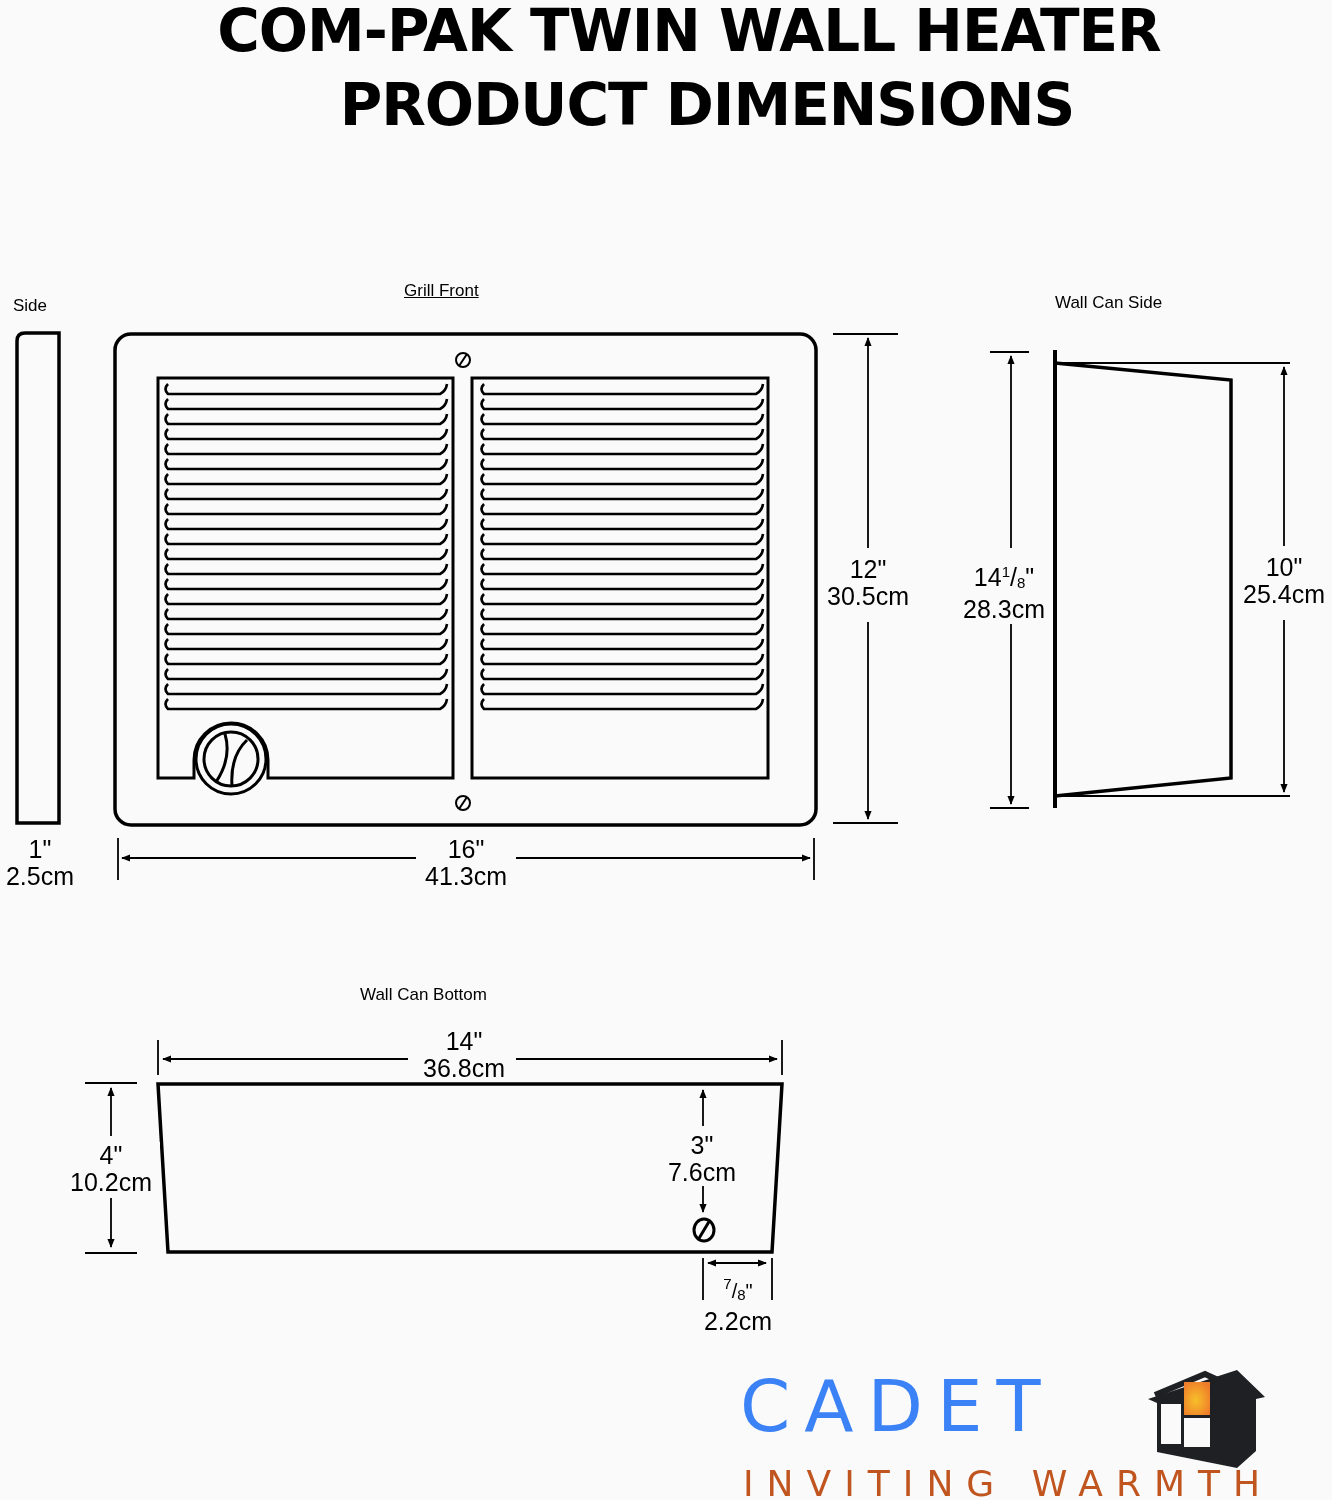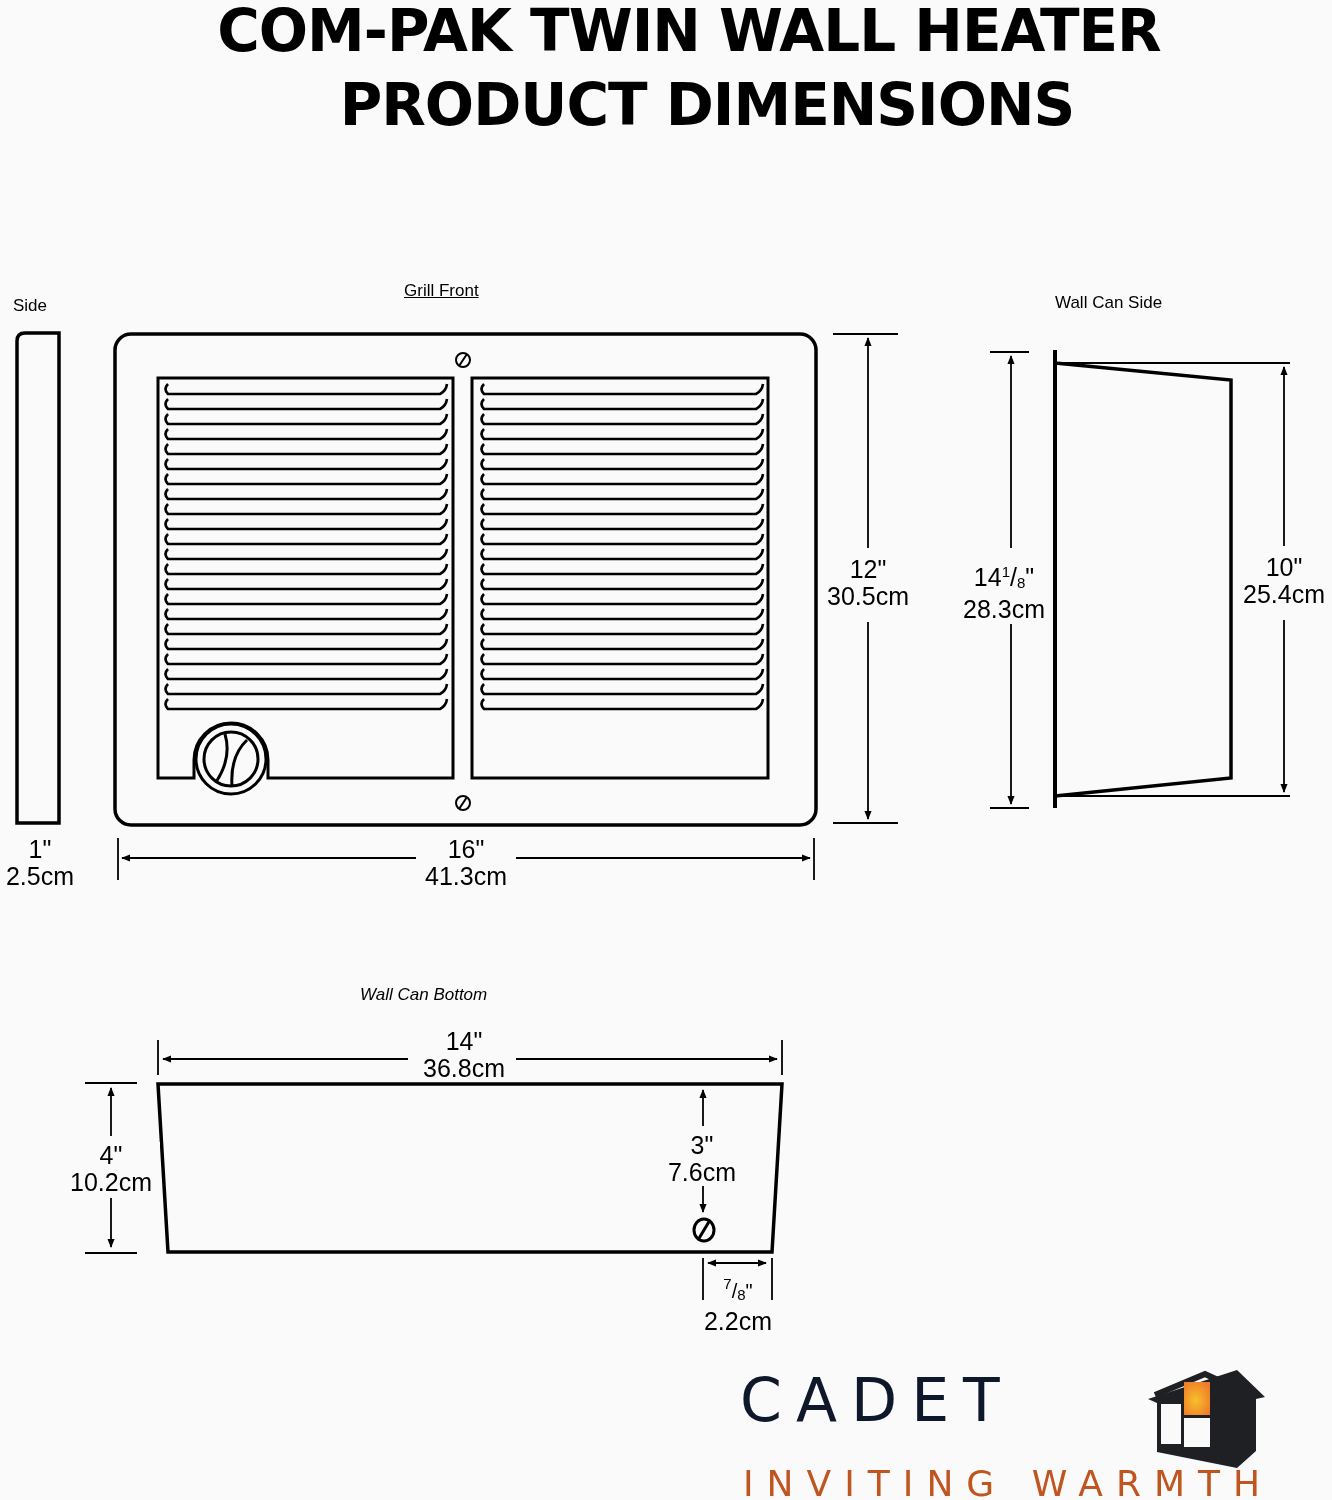--- a/index.html
+++ b/index.html
@@ -5,21 +5,21 @@
     html, body { margin:0; padding:0; background:#fafafa; }
     body { width:1332px; height:1500px; position:relative; overflow:hidden; font-family:"Liberation Sans", sans-serif; color:#000; }
     .title { position:absolute; left:0; width:1332px; text-align:center; font-family:"DejaVu Sans", sans-serif; font-weight:bold; font-size:58px; letter-spacing:-1px; line-height:1; }
     .t1 { top:2px;padding-left:23px; }
     .t2 { top:76px;margin-left:41px; }
     .lbl { position:absolute; font-size:17px; white-space:nowrap; line-height:1; }
     .dim { position:absolute; font-size:25px; text-align:center; line-height:27px; white-space:nowrap; background:#fafafa; }
     .dim sup { font-size:15px; vertical-align:9px; }
     .dim sub { font-size:15px; vertical-align:-2px; }
     svg.draw { position:absolute; left:0; top:0; }
-    .logo-word { position:absolute; left:740px; top:1370px; font-family:"DejaVu Sans", sans-serif; font-size:60px; letter-spacing:14px; color:#0f172a; line-height:1; font-weight:normal; }
+    .logo-word { position:absolute; left:740px; top:1370px; font-family:"DejaVu Sans", sans-serif; font-size:72px; letter-spacing:14px; color:#3b82f6; line-height:1; font-weight:normal; }
     .logo-tag { position:absolute; left:743px; top:1466px; font-family:"DejaVu Sans", sans-serif; font-size:36px; letter-spacing:13px; color:#c0551f; line-height:1; }
   </style>
 </head>
 <body>
 
 <div>
   <div class="title t1">COM-PAK TWIN WALL HEATER</div>
   <div class="title t2">PRODUCT DIMENSIONS</div>
 </div>
 
@@ -179,21 +179,21 @@
     <rect x="31" y="49" width="20" height="21" fill="#fafafa"></rect>
     <rect x="54" y="27" width="26" height="33" fill="url(#glow)"></rect>
     <rect x="54" y="63" width="26" height="29" fill="#fafafa"></rect>
     <rect x="31" y="63" width="20" height="26" fill="#fafafa"></rect>
   </g>
 </svg>
 
 <div class="lbl" style="left:13px; top:297px;">Side</div>
 <div class="lbl" style="left:404px; top:282px;text-decoration:underline;">Grill Front</div>
 <div class="lbl" style="left:1055px; top:294px;">Wall Can Side</div>
-<div class="lbl" style="left:360px; top:986px;font-style:italic;">Wall Can Bottom</div>
+<div class="lbl" style="left:360px; top:986px;">Wall Can Bottom</div>
 
 <div class="dim" style="left:0px; top:836px; width:80px;">
   <div>1"</div>
   <div>2.5cm</div>
 </div>
 
 <div class="dim" style="left:820px; top:556px; width:96px;">
   <div>12"</div>
   <div>30.5cm</div>
 </div>

